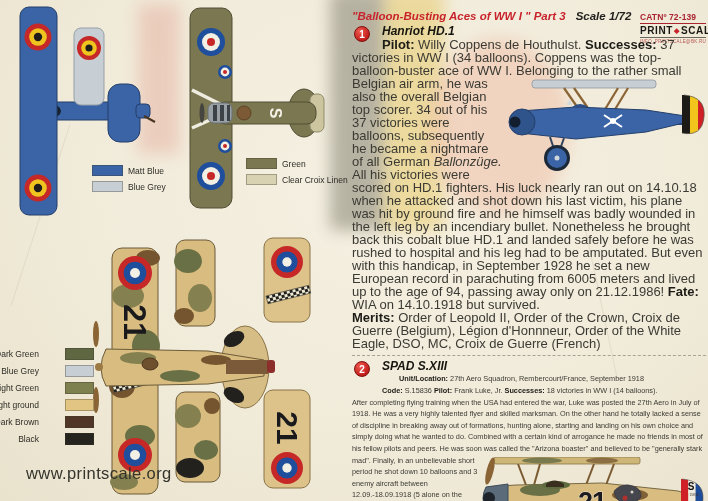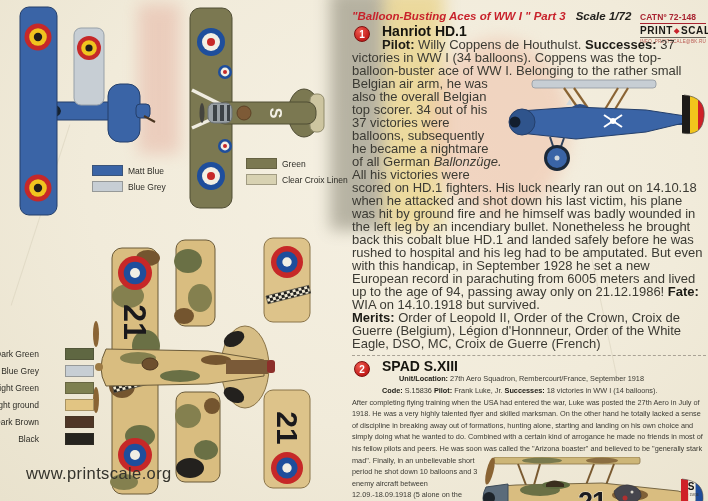--- a/index.html
+++ b/index.html
@@ -45,21 +45,21 @@
   .catno{font-size:8.5px;font-weight:bold;color:#a92330;border-bottom:1.5px solid #a92330;padding-bottom:1px;letter-spacing:.1px;}
   .brand{font-size:10px;font-weight:bold;color:#191814;letter-spacing:.6px;border-bottom:1px solid #6b675c;padding:1px 0;}
   .brand .diamond{color:#c8222b;font-size:7px;vertical-align:1px;padding:0 1px;}
   .contact{font-size:4.5px;color:#b8554e;letter-spacing:.3px;padding-top:1px;}
 
   .section{position:relative;margin-top:3px;}
   .num{position:absolute;left:2px;top:1px;width:16px;height:16px;border-radius:50%;
        background:radial-gradient(circle at 35% 30%, #ef5a50, #c31d1a 70%);
        border:1.5px solid #7d100f;color:#fff;font-weight:bold;font-size:10px;
        display:flex;align-items:center;justify-content:center;}
-  .shead{margin-left:30px;font-size:14px;font-weight:bold;color:#16150f;line-height:13px;}
+  .shead{margin-left:30px;font-size:12px;font-weight:bold;color:#16150f;line-height:13px;font-style:italic;}
   .line1{margin:0 0 0 30px;font-size:7.3px;line-height:13px;}
   .s1 .body{margin:0;font-size:13px;line-height:13px;text-indent:30px;}
   .s2 .body{margin:0;font-size:7.3px;line-height:11.6px;text-indent:30px;}
   .s2 .line1{line-height:12px;padding-left:17px;}
   b{color:#1c1b15;}
   .divider{border-top:1.5px dashed #a9a295;margin:5px 0 4px 0;}
   .fl-hd1{float:right;width:200px;height:92px;margin:2px 0 2px 4px;}
   .fl-spad{float:right;width:224px;height:88px;margin:2px 0 2px 4px;}
   .fl-hd1 svg,.fl-spad svg{display:block;}
 </style>
@@ -272,21 +272,21 @@
     <div class="swrow">
       <span class="swl">Black</span>
       <span class="sw" style="background: rgb(38, 36, 31);"></span>
     </div>
   </div>
 
   <div class="footer-url">www.printscale.org</div>
 
   <div class="rcol">
     <div class="catbox">
-      <div class="catno">CATNº 72-148</div>
+      <div class="catno">CATNº 72-139</div>
       <div class="brand"><span>PRINT</span><span class="diamond">◆</span><span>SCALE</span></div>
       <div class="contact">INFO_PRINTSCALE@BK.RU</div>
     </div>
     <div class="t1"><span>"Balloon-Busting Aces of WW I " Part 3</span><span class="scale">Scale 1/72</span></div>
 
     <div class="section s1">
       <div class="num">1</div>
       <div class="shead">Hanriot HD.1</div>
       <p class="body">
         <b>Pilot:</b><span> Willy Coppens de Houthulst. </span><b>Successes:</b><span> 37 victories in WW I (34 balloons). Coppens was the top-balloon-buster ace of WW I. Belonging to the rather small Belgian air arm, he was </span><span class="fl-hd1">

